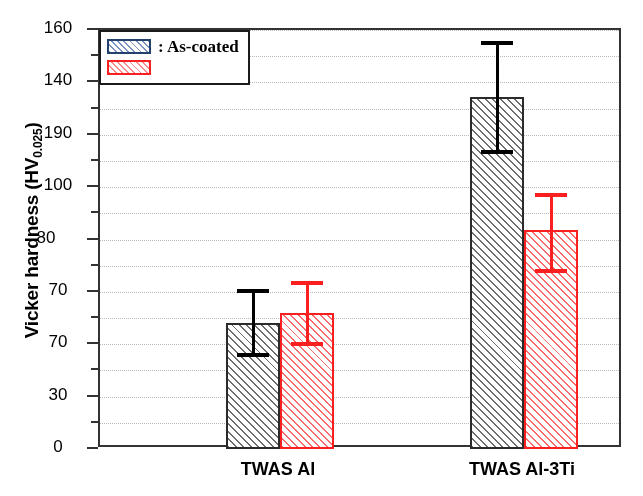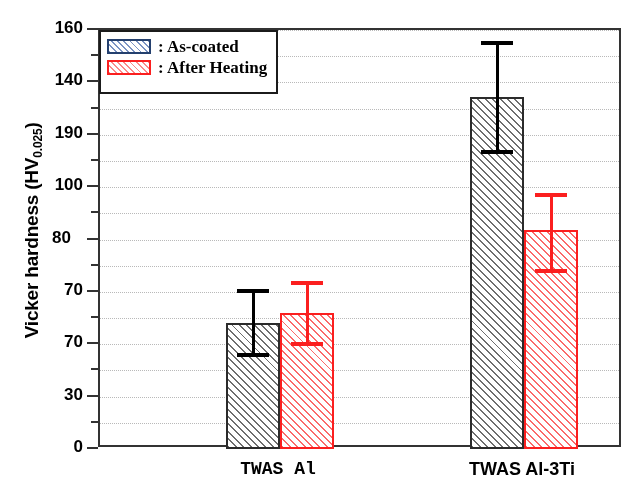--- a/index.html
+++ b/index.html
@@ -55,23 +55,23 @@
   }
   .ytick-minor{
     position:absolute;
     left:-7px;
     width:7px;height:0;
     border-top:2px solid #333333;
   }
   .ylab{
     position:absolute;
     width:50px;
-    text-align:right;
+    text-align:center;
     font-size:17px;
-    font-weight:bold;
+    font-weight:normal;
     color:#000;
     transform:translateY(-50%);
   }
 
   
   .gridline{
     position:absolute;
     left:0;right:0;height:0;
     border-top:1.6px dotted #b9b9b9;
   }
@@ -122,21 +122,21 @@
     white-space:nowrap;
     transform:translateX(-50%);
   }
 
   
   #legend{
     position:absolute;
     left:99px; top:30px;
     border:2.2px solid #1b1b1b;
     background:#ffffff;
-    padding:4px 9px 14px 6px;
+    padding:4px 9px 5px 6px;
     box-sizing:border-box;
   }
   .legend-row{
     display:flex;
     align-items:center;
     height:21px;
   }
   .swatch{
     width:44px;height:15px;
     box-sizing:border-box;
@@ -242,28 +242,27 @@
       <div class="ytick-minor" style="left: 91px; top: 368.438px; position: absolute;"></div>
       <div class="ytick-minor" style="left: 91px; top: 316.062px; position: absolute;"></div>
       <div class="ytick-minor" style="left: 91px; top: 263.688px; position: absolute;"></div>
       <div class="ytick-minor" style="left: 91px; top: 211.312px; position: absolute;"></div>
       <div class="ytick-minor" style="left: 91px; top: 158.938px; position: absolute;"></div>
       <div class="ytick-minor" style="left: 91px; top: 106.562px; position: absolute;"></div>
       <div class="ytick-minor" style="left: 91px; top: 54.1875px; position: absolute;"></div>
     </div>
 
   <div id="xlabels">
-      <div class="xlab" style="left: 278px; top: 459px; font-family: Liberation Mono, monospace;">TWAS Al</div>
+      <div class="xlab" style="left: 278px; top: 459px;">TWAS Al</div>
       <div class="xlab" style="left: 522px; top: 459px;">TWAS Al-3Ti</div>
     </div>
 
   <div id="legend">
     <div class="legend-row">
       <span class="swatch dark"></span>
       <span class="legend-text">: As-coated</span>
     </div>
     <div class="legend-row">
       <span class="swatch red"></span>
-      <span class="legend-text">: After Heating</span>
     </div>
   </div>
 
 </div>
 
 </body></html>

